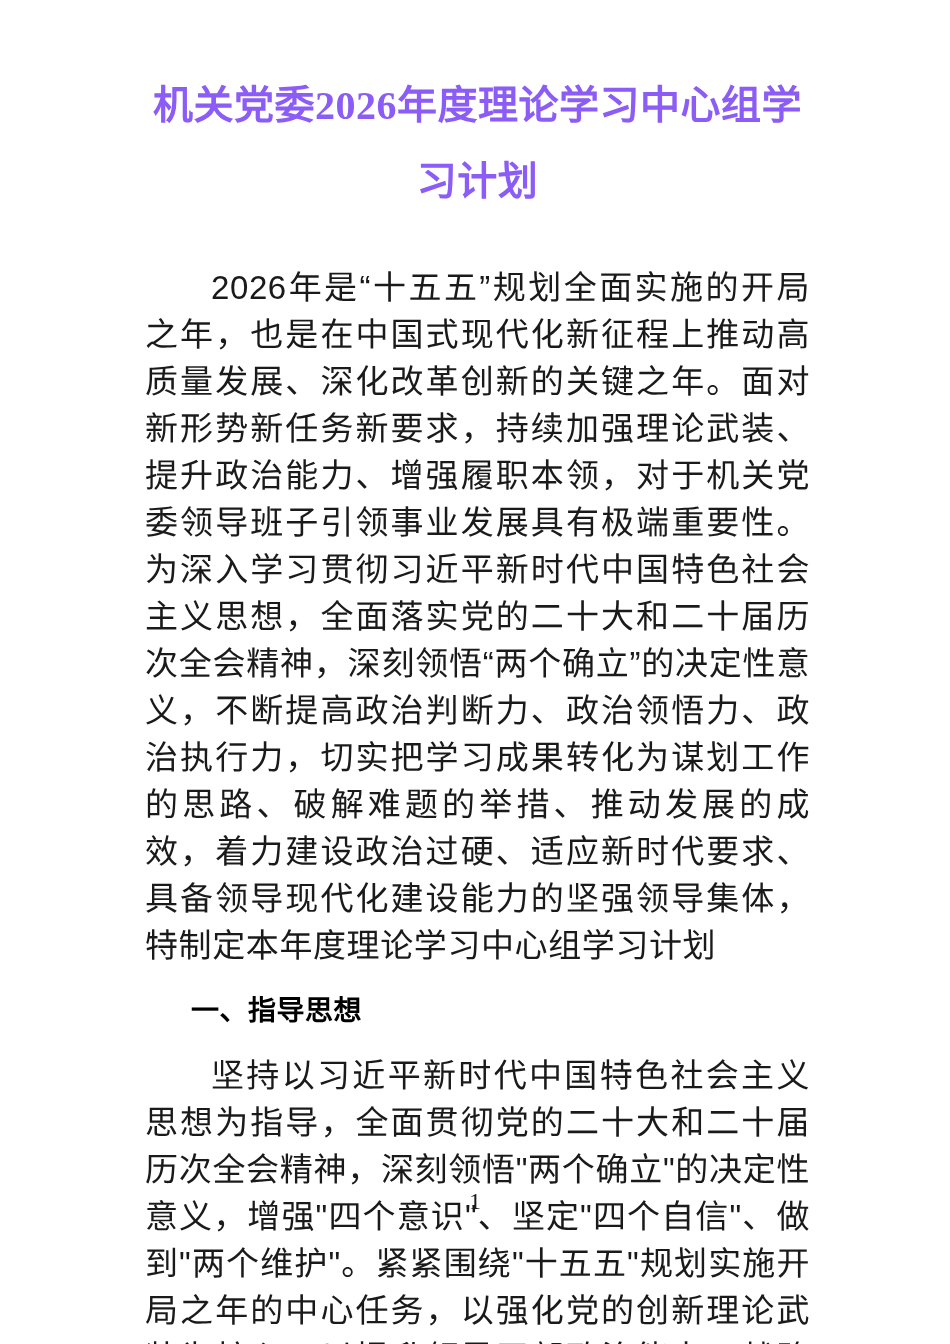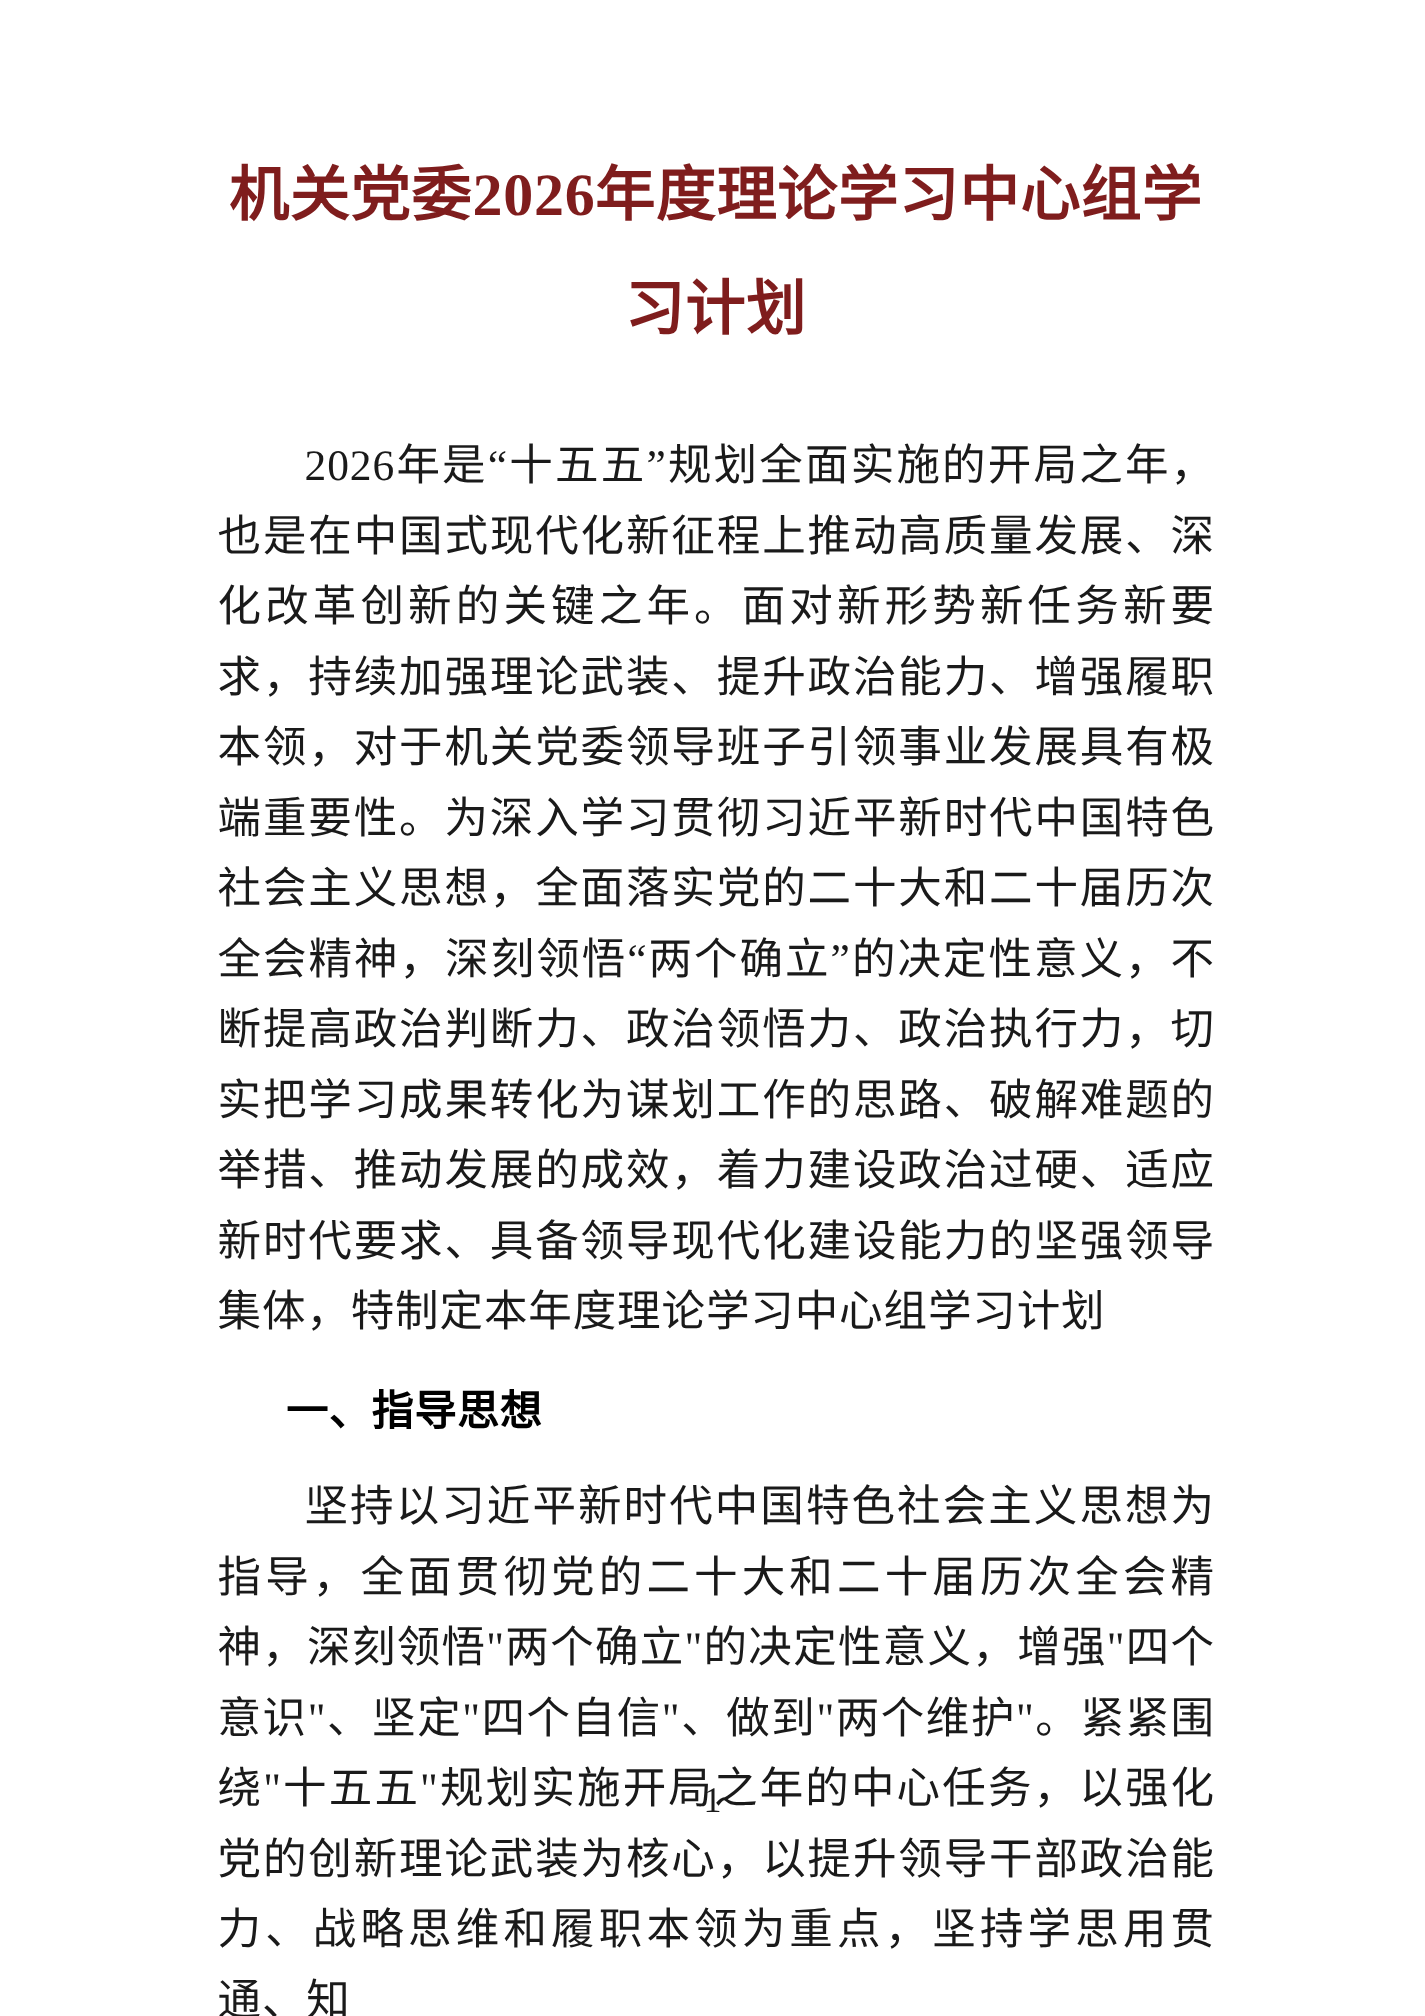--- a/index.html
+++ b/index.html
@@ -22,39 +22,39 @@
   .content {
     position: absolute;
     left: 145px;
     top: 0;
     width: 665px;
   }
 
   
   .doc-title {
     margin: 0;
-    padding-top: 92px;
+    padding-top: 68px;
     font-family: "Liberation Serif", "DejaVu Serif", serif;
     font-size: 40px;
     font-weight: bold;
     line-height: 76px;
     text-align: center;
-    color: #7f1d1d;
+    color: #8b5cf6;
     letter-spacing: 0.5px;
   }
 
   
   .body-block {
     margin-top: 44px;
   }
 
   p.para {
     margin: 0;
-    font-family: Liberation Serif, serif;
-    font-size: 29px;
+    font-family: Liberation Sans, sans-serif;
+    font-size: 33px;
     line-height: 47px;
     color: #1a1a1a;
     text-align: justify;
     text-justify: inter-character;
     text-indent: 2em;
     letter-spacing: 0.6px;
   }
 
   
   h2.section-heading {

